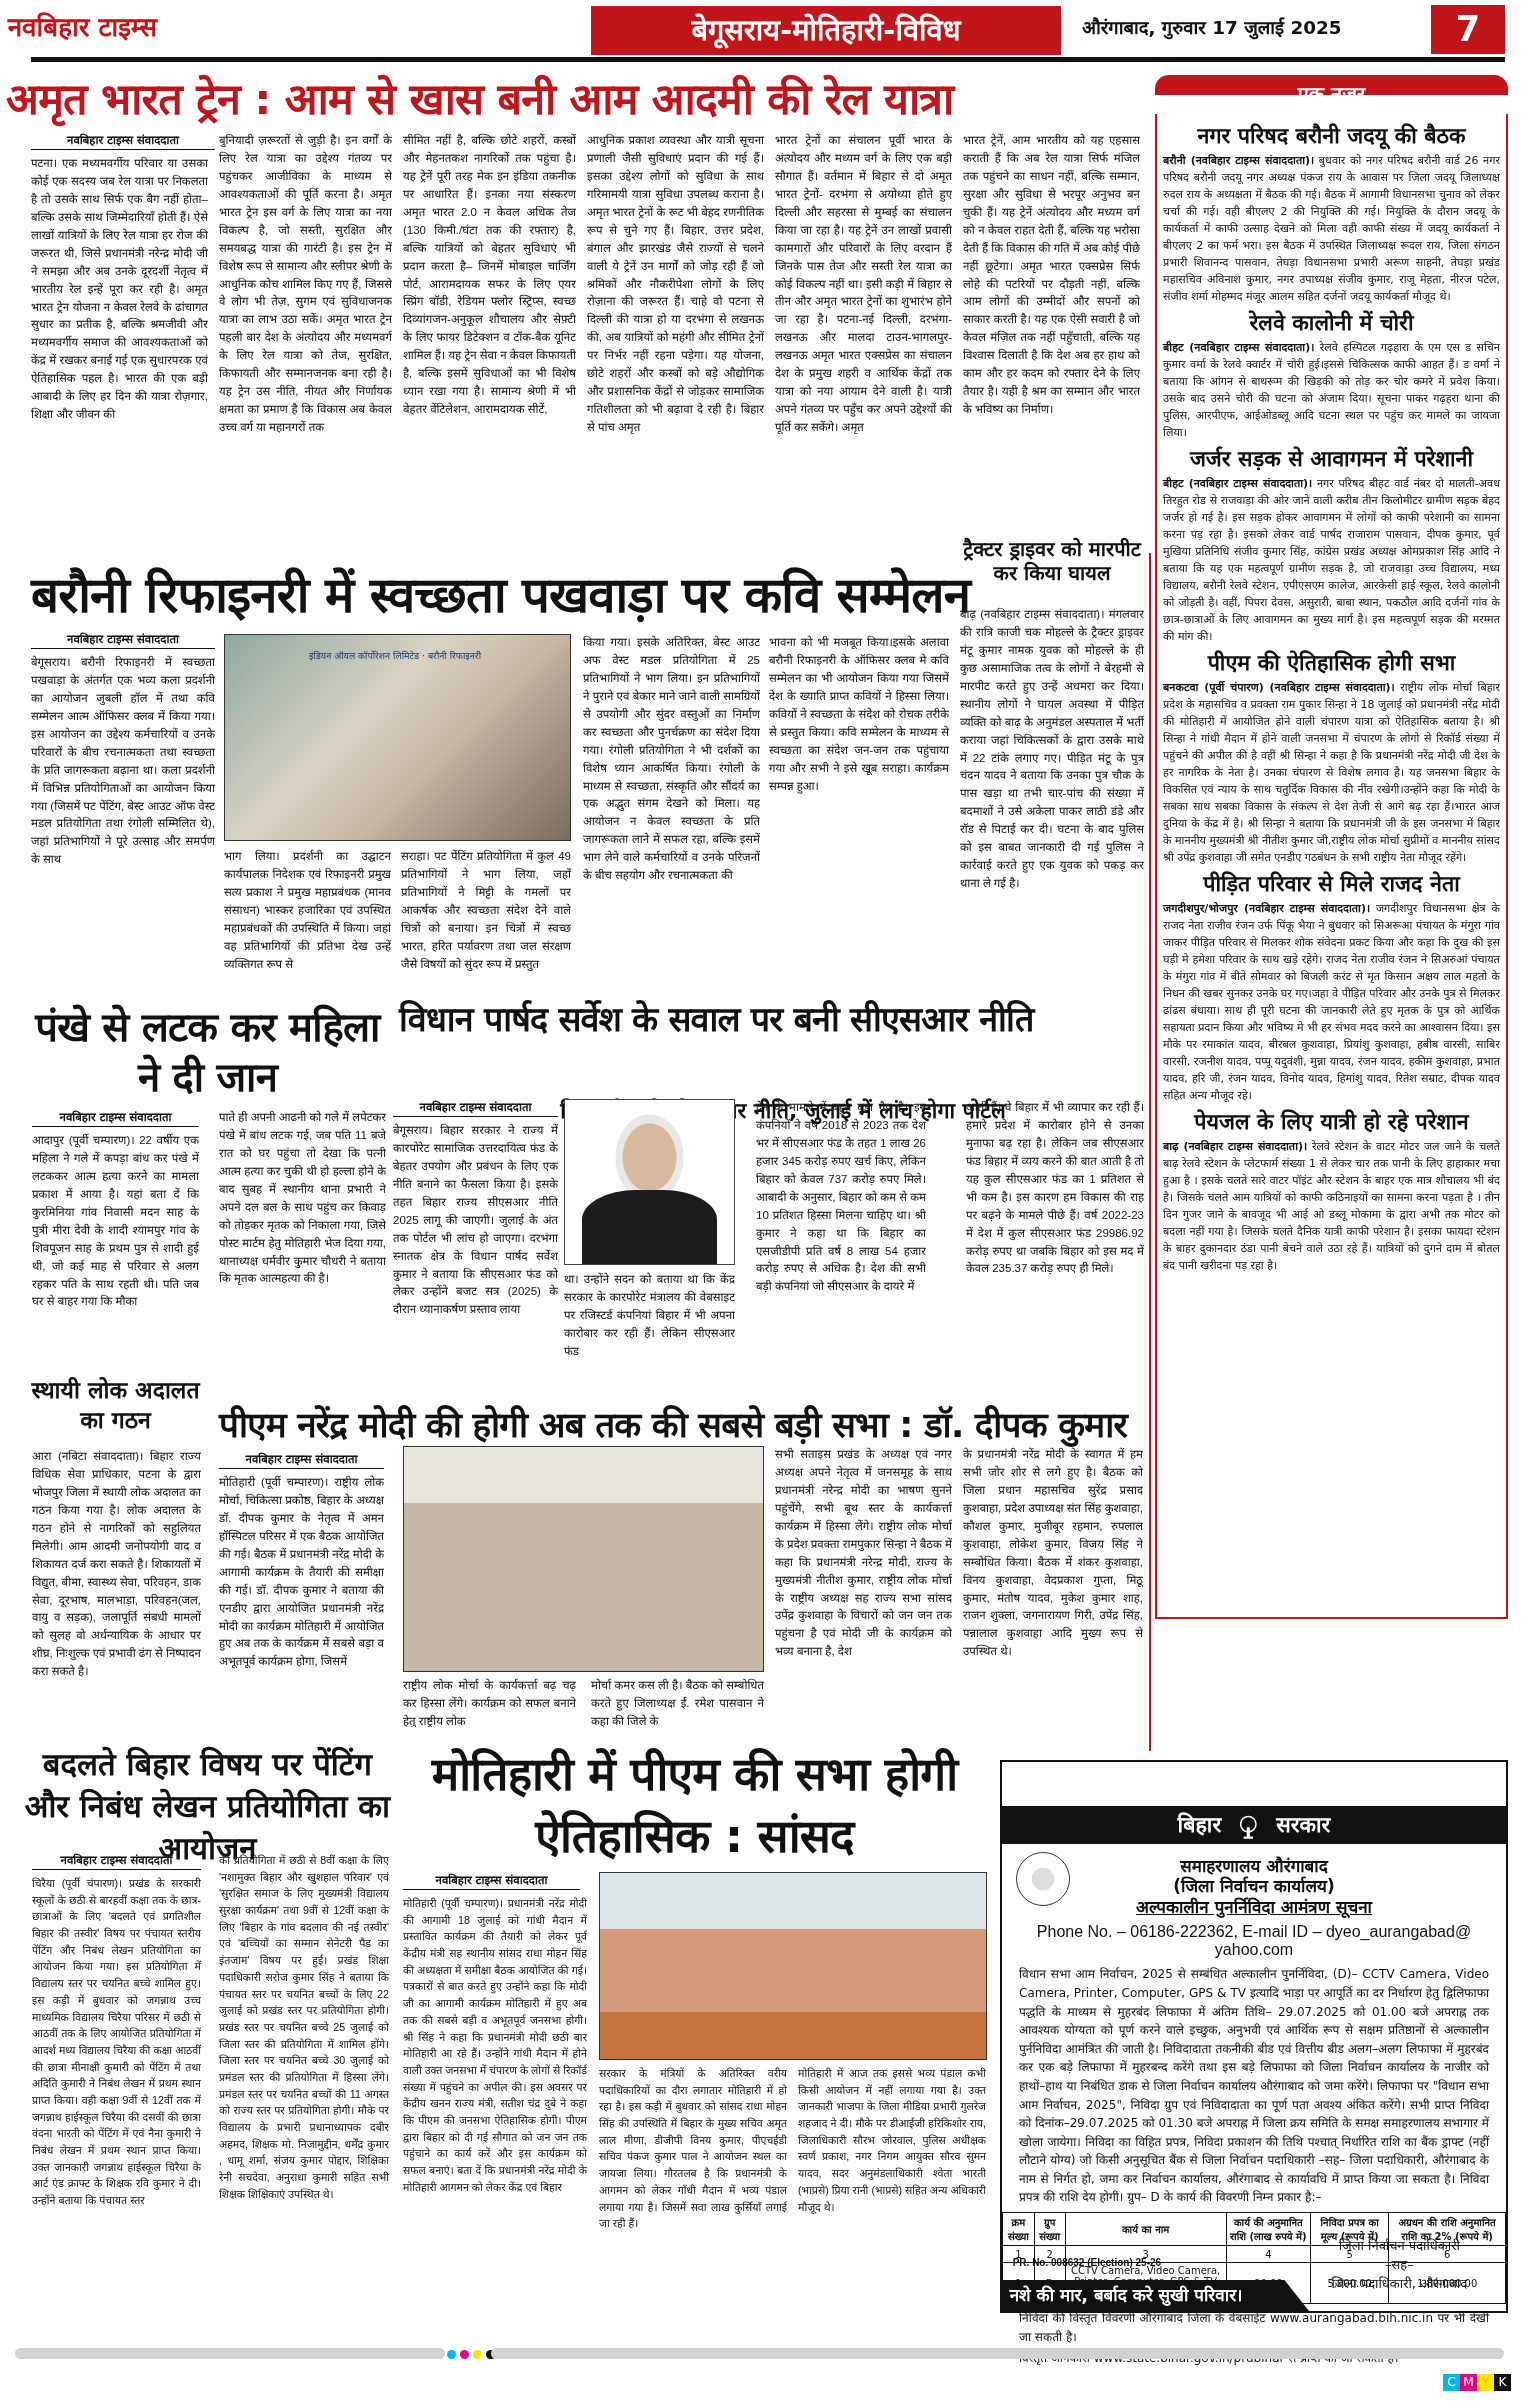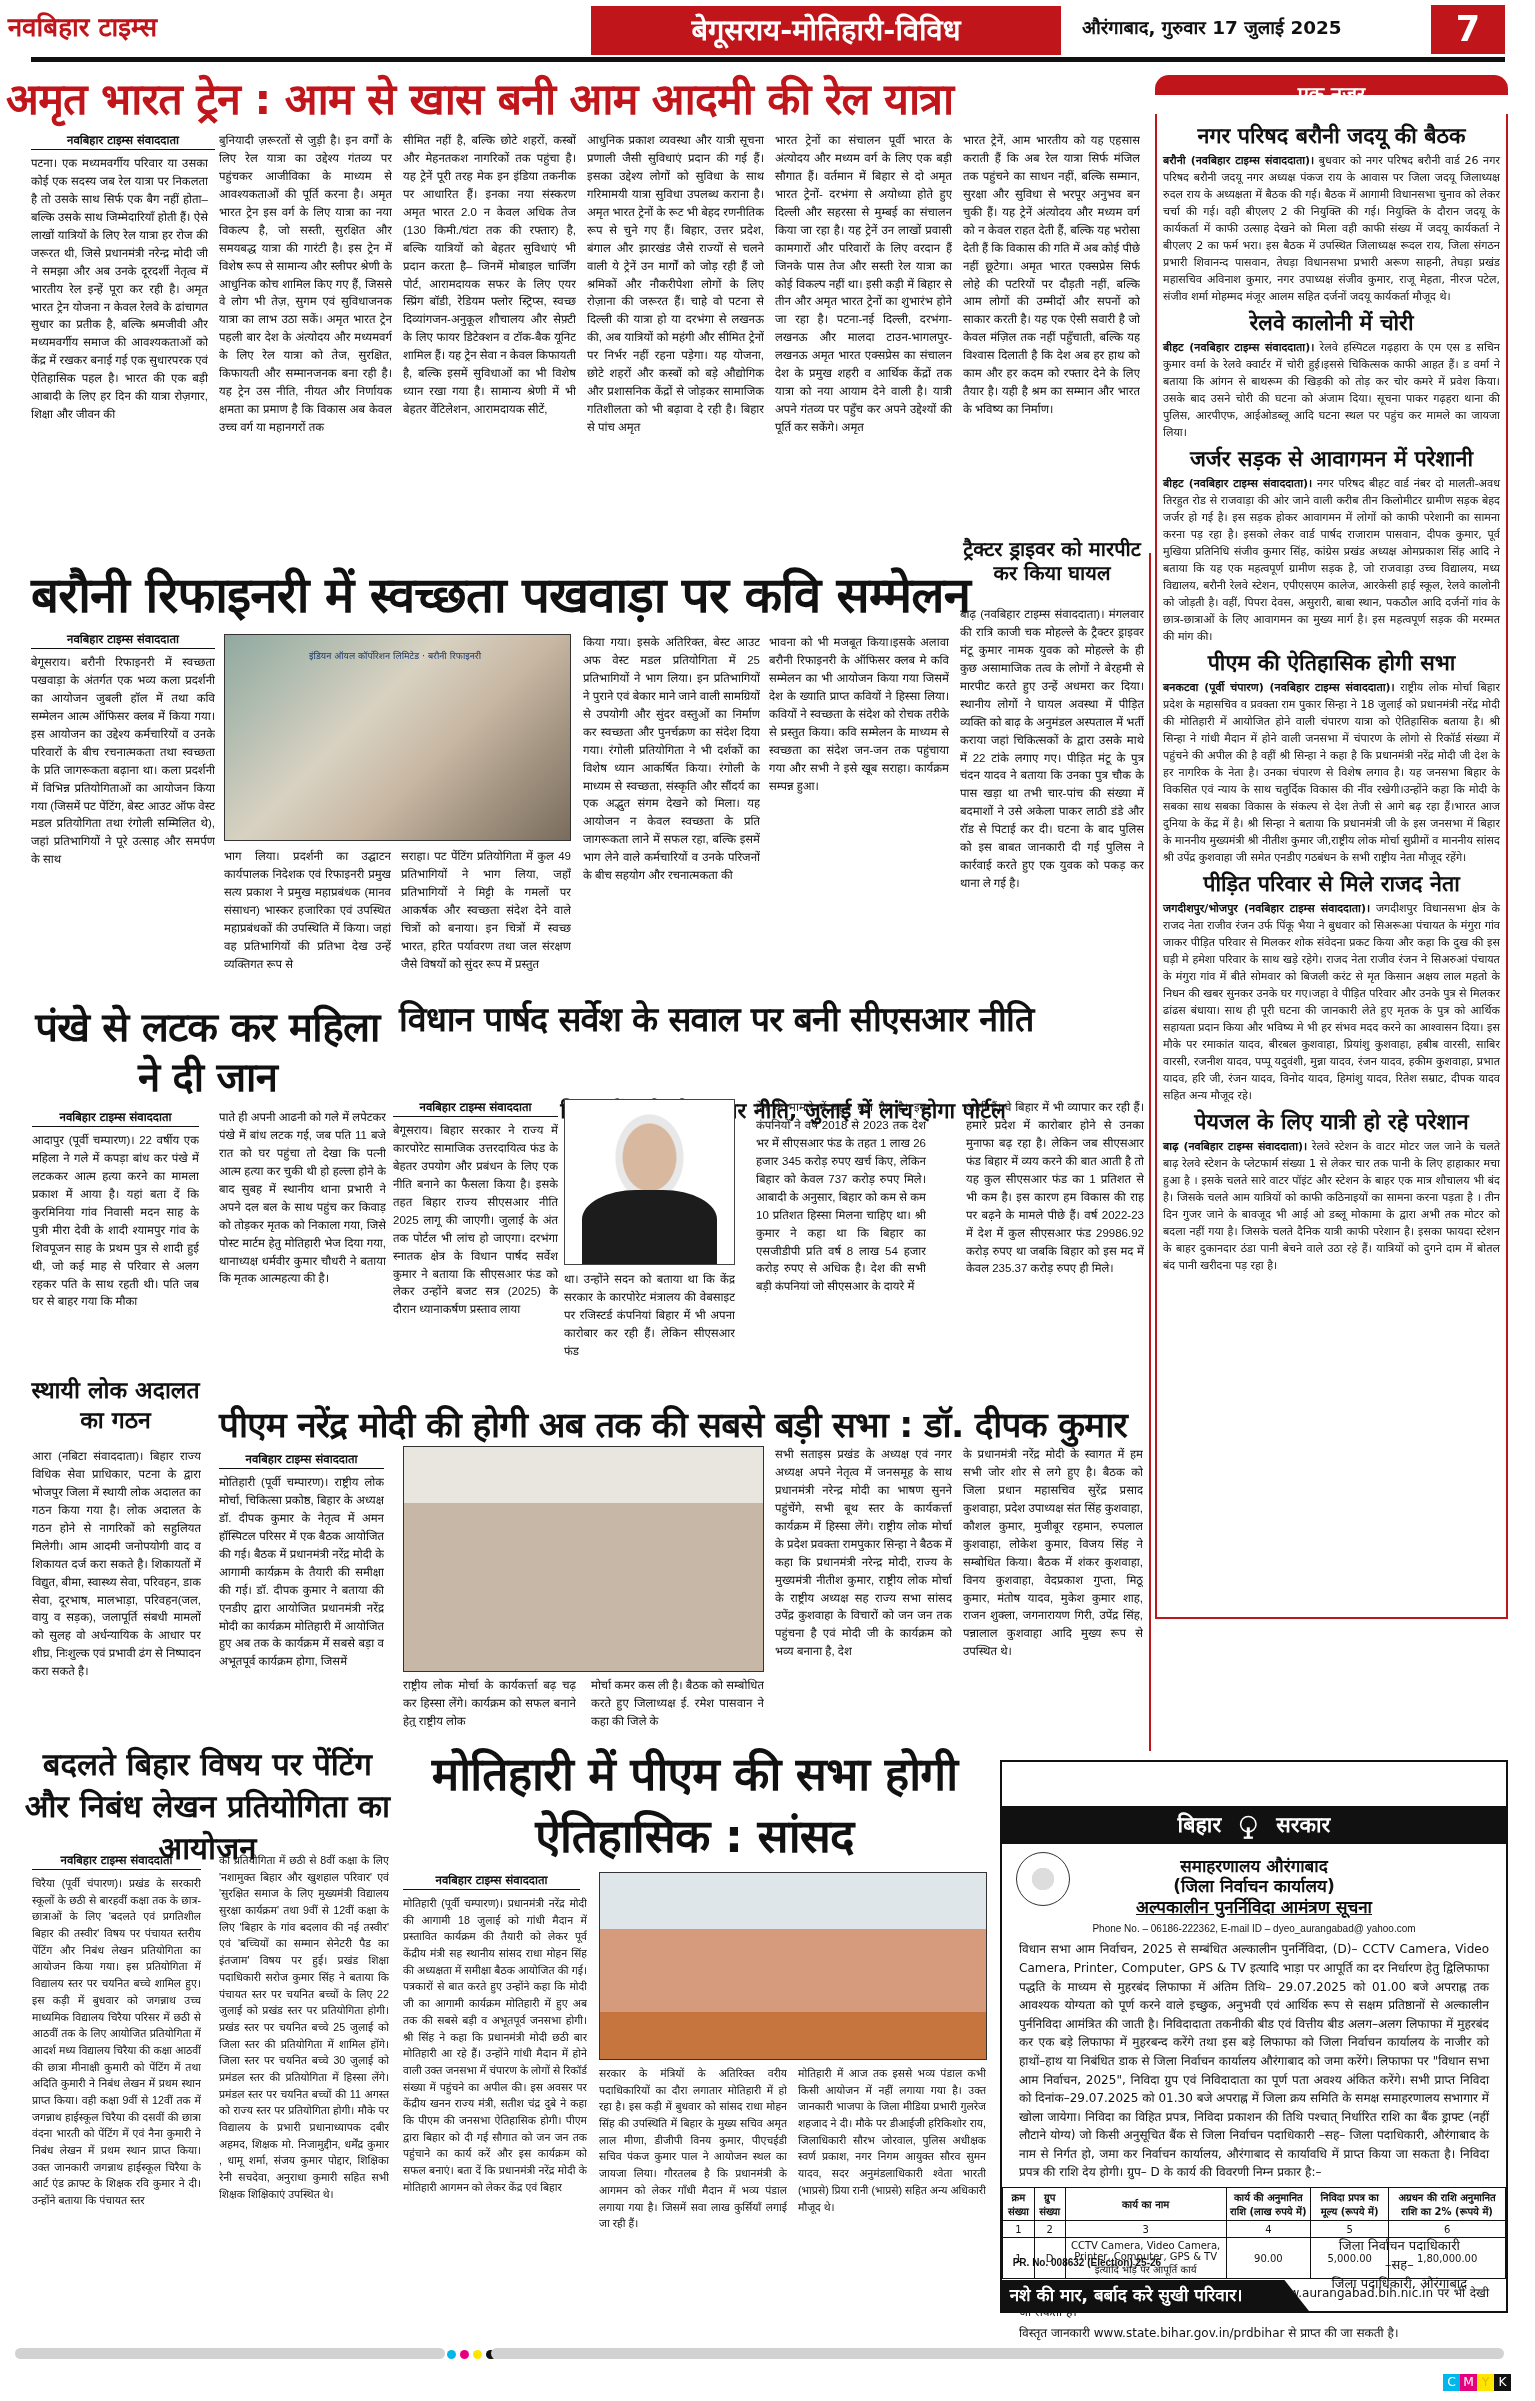--- a/index.html
+++ b/index.html
@@ -161,21 +161,21 @@
           <rect x="10" y="28" width="12" height="3" fill="#fff"></rect>
         </svg>
     </span>
     <span>सरकार</span>
   </div>
   <div style="position:relative;padding-top:12px;">
     <div style="position:absolute;left:14px;top:7.7px;width:54px;height:54px;border:1.5px solid #333;border-radius:50%;background:radial-gradient(circle,#ddd 0 30%,#fff 31%);"></div>
     <div class="ad-title">समाहरणालय औरंगाबाद</div>
     <div class="ad-title">(जिला निर्वाचन कार्यालय)</div>
     <div class="ad-title" style="text-decoration:underline;">अल्पकालीन पुनर्निविदा आमंत्रण सूचना</div>
-    <div style="text-align:center;font-size:10px;margin:6.1px 0;font-family:'Liberation Sans',sans-serif;">Phone No. – 06186-222362, E-mail ID – dyeo_aurangabad@ yahoo.com</div>
+    <div style="text-align:center;font-size:16px;margin:6.1px 0;font-family:'Liberation Sans',sans-serif;">Phone No. – 06186-222362, E-mail ID – dyeo_aurangabad@ yahoo.com</div>
   </div>
   <div class="ad-body">विधान सभा आम निर्वाचन, 2025 से सम्बंधित अल्कालीन पुनर्निविदा, (D)– CCTV Camera, Video Camera, Printer, Computer, GPS &amp; TV इत्यादि भाड़ा पर आपूर्ति का दर निर्धारण हेतु द्विलिफाफा पद्धति के माध्यम से मुहरबंद लिफाफा में अंतिम तिथि– 29.07.2025 को 01.00 बजे अपराह्न तक आवश्यक योग्यता को पूर्ण करने वाले इच्छुक, अनुभवी एवं आर्थिक रूप से सक्षम प्रतिष्ठानों से अल्कालीन पुर्ननिविदा आमंत्रित की जाती है। निविदादाता तकनीकी बीड एवं वित्तीय बीड अलग–अलग लिफाफा में मुहरबंद कर एक बड़े लिफाफा में मुहरबन्द करेंगे तथा इस बड़े लिफाफा को जिला निर्वाचन कार्यालय के नाजीर को हाथों–हाथ या निबंधित डाक से जिला निर्वाचन कार्यालय औरंगाबाद को जमा करेंगे। लिफाफा पर "विधान सभा आम निर्वाचन, 2025", निविदा ग्रुप एवं निविदादाता का पूर्ण पता अवश्य अंकित करेंगे। सभी प्राप्त निविदा को दिनांक–29.07.2025 को 01.30 बजे अपराह्न में जिला क्रय समिति के समक्ष समाहरणालय सभागार में खोला जायेगा। निविदा का विहित प्रपत्र, निविदा प्रकाशन की तिथि पश्चात् निर्धारित राशि का बैंक ड्राफ्ट (नहीं लौटाने योग्य) जो किसी अनुसूचित बैंक से जिला निर्वाचन पदाधिकारी –सह– जिला पदाधिकारी, औरंगाबाद के नाम से निर्गत हो, जमा कर निर्वाचन कार्यालय, औरंगाबाद से कार्यावधि में प्राप्त किया जा सकता है। निविदा प्रपत्र की राशि देय होगी। ग्रुप– D के कार्य की विवरणी निम्न प्रकार है:–</div>
   <table class="ad-table">
     <thead>
       <tr>
         <th>क्रम संख्या</th>
         <th>ग्रुप संख्या</th>
         <th>कार्य का नाम</th>
         <th>कार्य की अनुमानित राशि (लाख रुपये में)</th>
         <th>निविदा प्रपत्र का मूल्य (रूपये में)</th>

